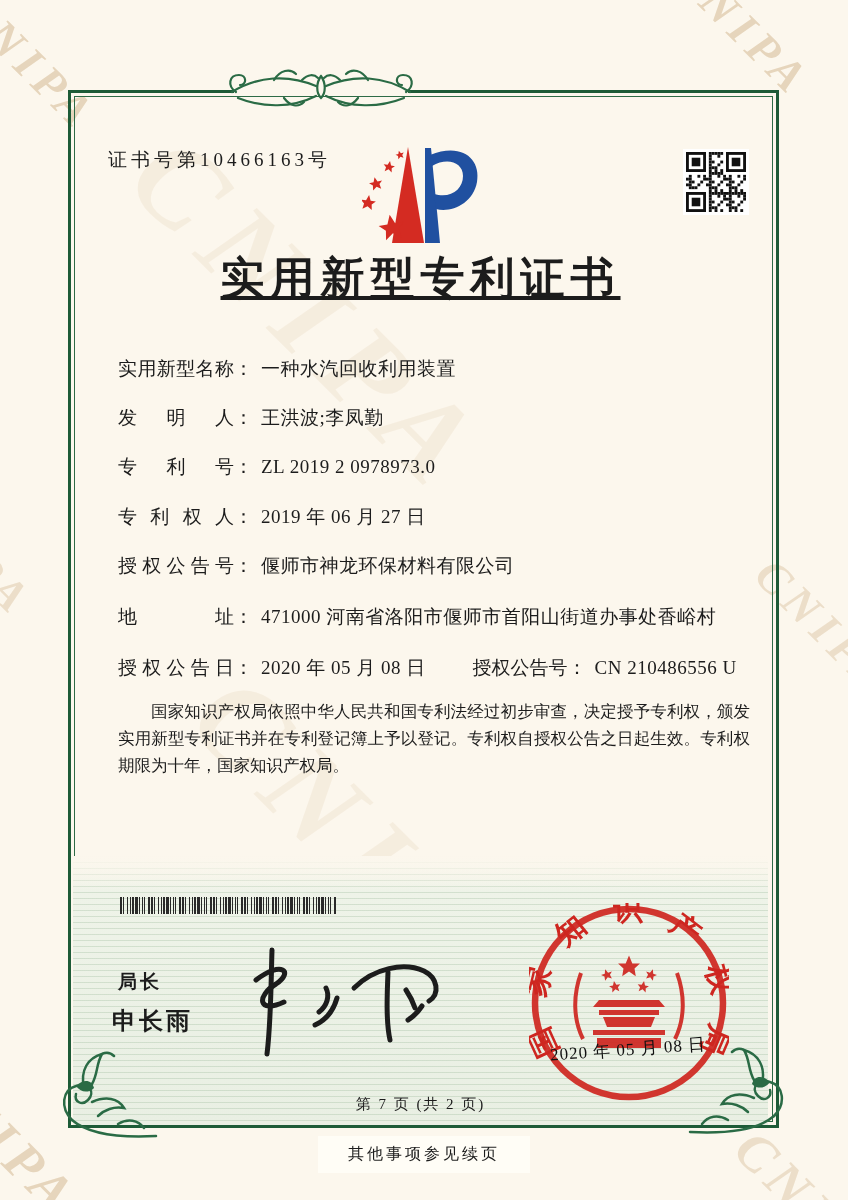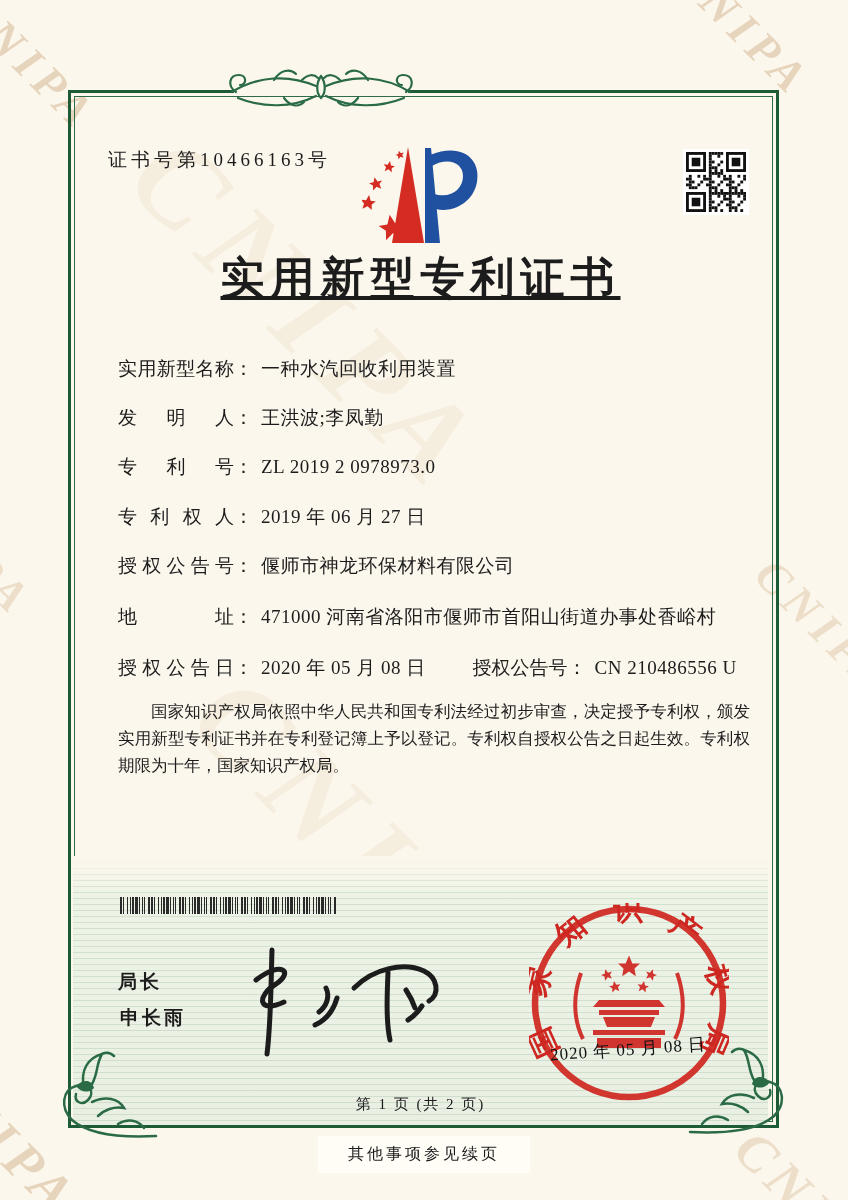--- a/index.html
+++ b/index.html
@@ -63,21 +63,21 @@
   }
   .band-fade{
     position:absolute;left:0;top:0;width:100%;height:34px;
     background:linear-gradient(180deg,#fcf7ed 0,rgba(252,247,237,0) 100%);
   }
   
   .barcode{left:120px;top:897px;height:17px;z-index:3;display:flex;align-items:stretch;}
   .barcode span{display:block;height:100%;}
   
   .commissioner-title{left:118px;top:969px;z-index:3;font-size:19px;letter-spacing:3px;font-family:"Liberation Sans","DejaVu Sans",sans-serif;font-weight:600;}
-  .commissioner-name{left:120px;top:1005px;z-index:3;font-size:19px;letter-spacing:3px;font-family:"Liberation Sans","DejaVu Sans",sans-serif;font-weight:600;}
+  .commissioner-name{left:112px;top:1005px;z-index:3;font-size:24px;letter-spacing:3px;font-family:"Liberation Sans","DejaVu Sans",sans-serif;font-weight:600;}
   .signature{left:230px;top:940px;z-index:4;}
   
   .seal{left:529px;top:903px;z-index:5;}
   .seal-date{
     left:528px;top:1038px;width:200px;text-align:center;z-index:6;
     font-size:17px;letter-spacing:1px;color:#111;
     transform:rotate(-4deg);
   }
   
   .page-indicator{left:68px;top:1095px;width:705px;text-align:center;z-index:3;font-size:15px;letter-spacing:2px;}
@@ -534,14 +534,14 @@
     <rect x="70" y="107" width="60" height="5"></rect>
     <path d="M 74,114 L 126,114 L 122,124 L 78,124 Z"></path>
     <rect x="64" y="127" width="72" height="5"></rect>
     <rect x="68" y="135" width="64" height="10"></rect>
     <path d="M 52,70 C 44,92 44,116 54,136" fill="none" stroke="#ce2620" stroke-width="4"></path>
     <path d="M 148,70 C 156,92 156,116 146,136" fill="none" stroke="#ce2620" stroke-width="4"></path>
   </g>
 </svg>
 <div class="abs seal-date">2020 年 05 月 08 日</div>
 
-<div class="abs page-indicator">第 1 页 (共 2 页)</div>
+<div class="abs page-indicator">第 7 页 (共 2 页)</div>
 <div class="abs note-box">其他事项参见续页</div>
 
 </body></html>

